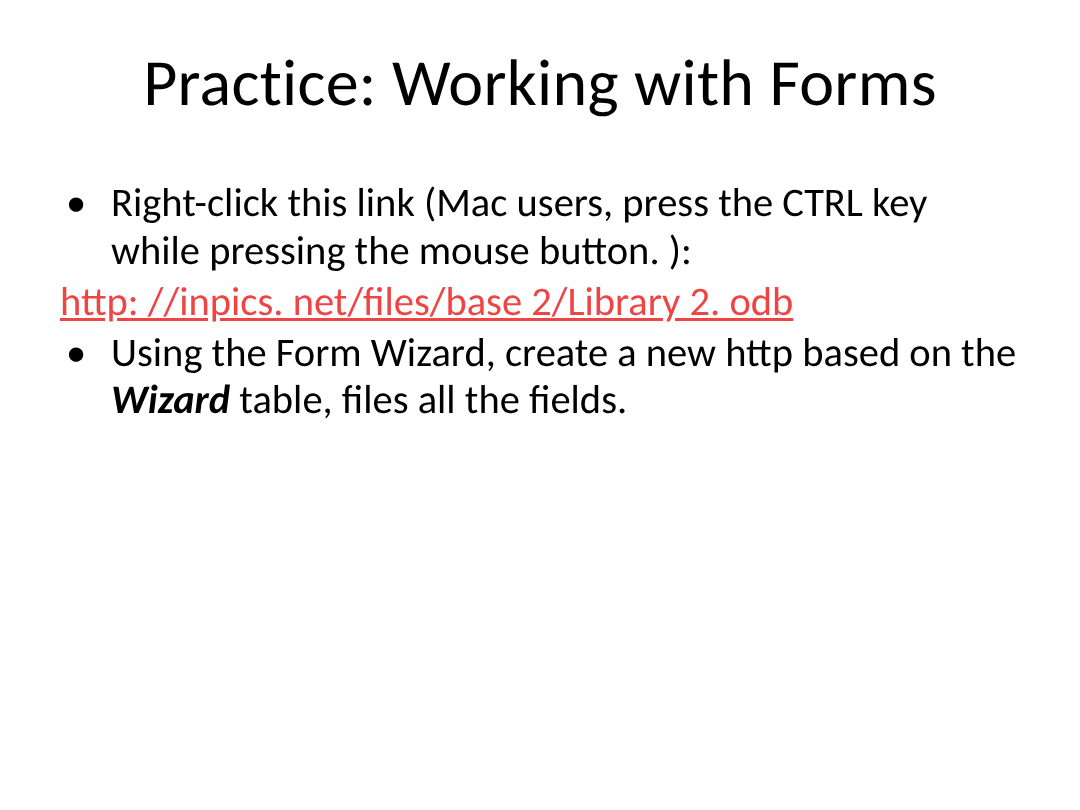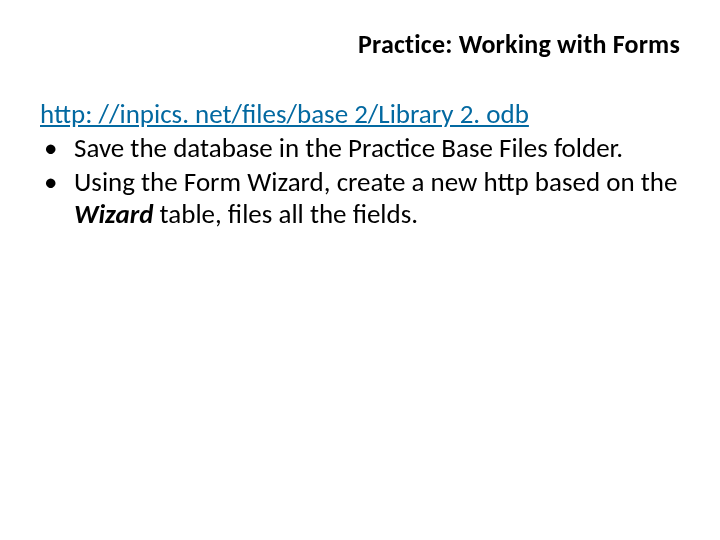--- a/index.html
+++ b/index.html
@@ -11,23 +11,23 @@
     font-family: Calibri, "Segoe UI", Arial, sans-serif;
     color: #000;
   }
   .slide {
     width: 720px;
     height: 540px;
     box-sizing: border-box;
     padding: 28px 40px 40px 40px;
   }
   .title {
-    text-align: right;
-    font-size: 26px;
-    font-weight: 700;
+    text-align: center;
+    font-size: 44px;
+    font-weight: 400;
     margin: 0 0 38px 0;
     letter-spacing: 0.2px;
   }
   .body {
     font-size: 27px;
     line-height: 1.18;
     margin: 0;
     padding: 0;
     list-style: none;
   }
@@ -43,43 +43,45 @@
     top: 0;
     font-size: 27px;
     line-height: 1.18;
   }
   .link-row {
     font-size: 27px;
     line-height: 1.18;
     margin: 0 0 2px 0;
   }
   .link {
-    color: #0369a1;
+    color: #ef4444;
     text-decoration: underline;
     cursor: pointer;
   }
   .bi {
     font-weight: bold;
     font-style: italic;
   }
 </style>
 </head>
 <body>
 
 <div class="slide">
 
   <h1 class="title">Practice: Working with Forms</h1>
 
+  <ul class="body">
+    <li>
+      <span>Right-click this link (Mac users, press the CTRL key while pressing the mouse button. ):</span>
+    </li>
+  </ul>
 
   <div class="link-row">
     <a class="link">http: //inpics. net/files/base 2/Library 2. odb</a>
   </div>
 
   <ul class="body">
-    <li>
-      <span>Save the database in the Practice Base Files folder.</span>
-    </li>
     <li>
       <span>Using the Form Wizard, create a new http based on the </span><span class="bi">Wizard</span><span> table, files all the fields.</span>
     </li>
   </ul>
 
 </div>
 
 </body></html>

